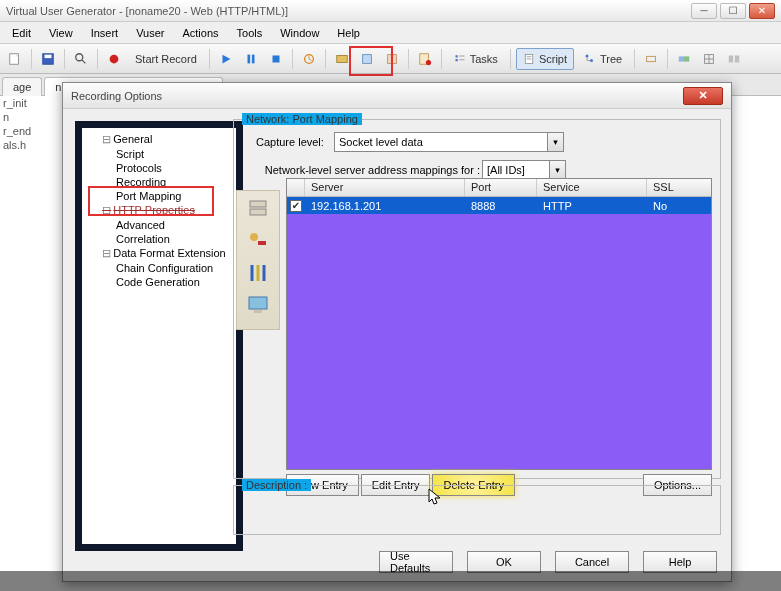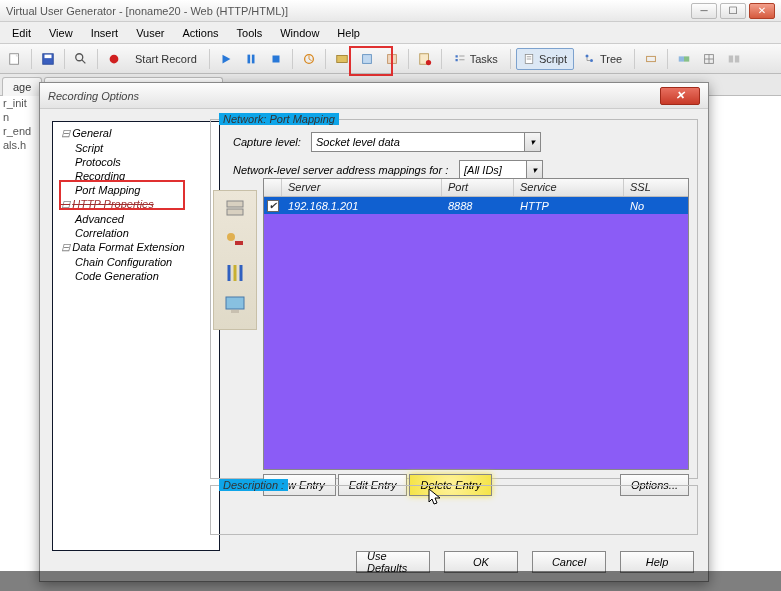--- a/index.html
+++ b/index.html
@@ -22,26 +22,26 @@
 .hl-box { position:absolute; border:2px solid #e03030; pointer-events:none; }
 
 .tabstrip { height:22px; background:#e8e8e8; display:flex; align-items:flex-end; padding-left:2px; border-bottom:1px solid #bbb;}
 .tab { padding:3px 10px; background:#f5f5f5; border:1px solid #bbb; border-bottom:none; border-radius:3px 3px 0 0; margin-right:2px; font-size:11px; color:#333; position:relative; top:1px;}
 .tab.act { background:#fff; }
 
 .leftstrip { position:absolute; left:0; top:96px; width:24px; font-size:10px; color:#555;}
 .leftstrip div { padding:1px 3px; white-space:nowrap;}
 
 
-.dialog { position:absolute; left:39px; top:82px; width:670px; height:500px; background:#efefef; border:1px solid #888; box-shadow:0 3px 12px rgba(0,0,0,.4);font-style:italic;}
+.dialog { position:absolute; left:62px; top:82px; width:670px; height:500px; background:#efefef; border:1px solid #888; box-shadow:0 3px 12px rgba(0,0,0,.4);}
 .dlg-titlebar { height:26px; background:linear-gradient(#fdfdfd,#e4e4e4); border-bottom:1px solid #ccc; display:flex; align-items:center; padding:0 8px; font-size:12px; color:#444;}
 .dlg-titlebar .dlgclose { margin-left:auto; width:40px; height:18px; background:linear-gradient(#e87060,#c83a28); border:1px solid #a02a1a; border-radius:2px; display:flex; align-items:center; justify-content:center; color:#fff; font-weight:bold; font-size:11px;}
 .dlg-body { position:absolute; top:26px; left:0; right:0; bottom:0; }
 
-.tree { position:absolute; left:12px; top:12px; width:168px; height:430px; border:1px solid #0f172a; background:#fff; padding:4px 0; overflow:hidden;}
+.tree { position:absolute; left:12px; top:12px; width:168px; height:430px; border:7px solid #0f172a; background:#fff; padding:4px 12px; overflow:hidden;}
 .tree-item { padding:1px 0; color:#000; white-space:nowrap;}
 .tree-item.l1 { margin-left:8px;}
 .tree-item.l2 { margin-left:22px;}
 .tree-item.strike { text-decoration:line-through; color:#a03030;}
 .tree-dash { color:#888; margin-right:2px;}
 .tree-hl { position:absolute; border:2px solid #e03030; pointer-events:none;}
 
 .rpanel { position:absolute; left:170px; top:10px; right:10px; height:430px;}
 .groupbox { border:1px solid #bbb; position:relative; padding:8px;}
 .groupbox .gtitle { position:absolute; top:-7px; left:8px; background:#0ea5e9; padding:0 4px; font-size:11px; color:#333;}
@@ -272,21 +272,21 @@
         <div class="gtitle">Network: Port Mapping</div>
 
         <div class="row">
           <label style="width:76px;">Capture level:</label>
           <div class="select" style="width:230px;">
             <span>Socket level data</span>
               <div class="arr">▾</div>
           </div>
         </div>
         <div class="row">
-          <label style="width:224px;">Network-level server address mappings for :</label>
+          <label style="width:224px;text-align:right;">Network-level server address mappings for :</label>
           <div class="select" style="width:84px;">
             <span>[All IDs]</span>
               <div class="arr">▾</div>
           </div>
         </div>
 
         <div class="iconbar">
           <svg class="ico" viewBox="0 0 24 24">
               <rect x="4" y="4" width="16" height="6" fill="#d8d0c0" stroke="#888"></rect>
               <rect x="4" y="12" width="16" height="6" fill="#d8d0c0" stroke="#888"></rect>

